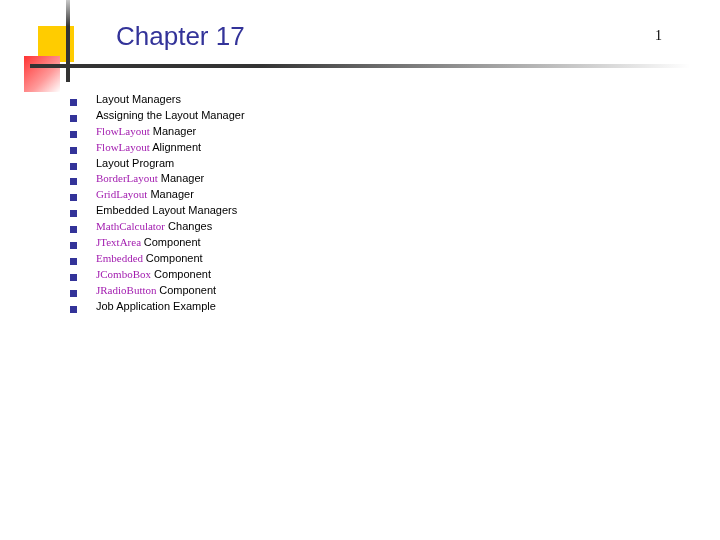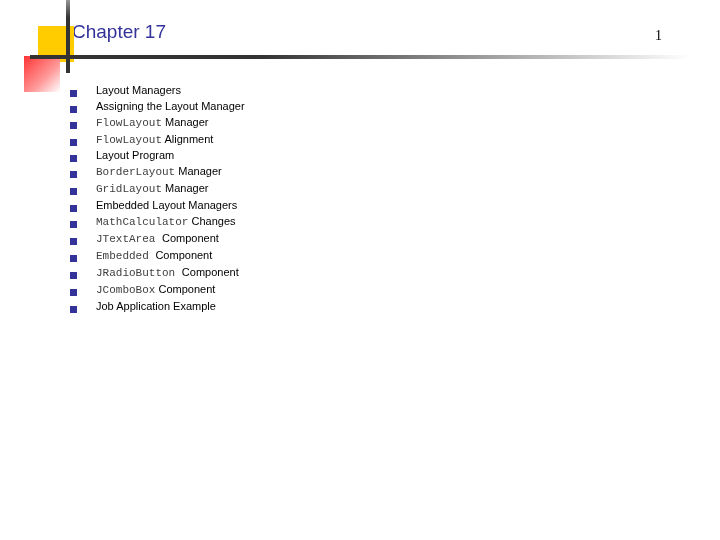--- a/index.html
+++ b/index.html
@@ -28,23 +28,23 @@
     width: 36px; height: 36px;
     background: #ffcc00;
   }
   .sq-red {
     position: absolute;
     top: 30px; left: 0;
     width: 36px; height: 36px;
     background: linear-gradient(135deg, #ff3333 0%, #ff9999 60%, #ffffff 100%);
   }
   .title-block {
-    margin-left: 72px;
+    margin-left: 116px;
     color: #333399;
-    font-size: 19px;
+    font-size: 26px;
     line-height: 1.3;
     padding-right: 80px;
   }
   .slide-number {
     position: absolute;
     top: 28px;
     right: 58px;
     font-family: "Times New Roman", serif;
     font-size: 14px;
     color: #000;
@@ -89,22 +89,22 @@
   ul.topics li::before {
     content: "";
     position: absolute;
     left: 0;
     top: 7px;
     width: 7px;
     height: 7px;
     background: #333399;
   }
   .code {
-    font-family: Liberation Mono, monospace;
-    color: #404040;
+    font-family: Liberation Serif, serif;
+    color: #a21caf;
   }
 </style>
 </head>
 <body>
 
 <div class="header-area">
   <div class="decor">
     <div class="sq-yellow"></div>
     <div class="sq-red"></div>
   </div>
@@ -124,17 +124,17 @@
       <li><span>Assigning the Layout Manager</span></li>
       <li><span class="code">FlowLayout</span><span> Manager</span></li>
       <li><span class="code">FlowLayout</span><span> Alignment</span></li>
       <li><span>Layout Program</span></li>
       <li><span class="code">BorderLayout</span><span> Manager</span></li>
       <li><span class="code">GridLayout</span><span> Manager</span></li>
       <li><span>Embedded Layout Managers</span></li>
       <li><span class="code">MathCalculator</span><span> Changes</span></li>
       <li><span class="code">JTextArea </span><span> Component</span></li>
       <li><span class="code">Embedded </span><span> Component</span></li>
+      <li><span class="code">JComboBox</span><span> Component</span></li>
       <li><span class="code">JRadioButton </span><span> Component</span></li>
-      <li><span class="code">JComboBox</span><span> Component</span></li>
       <li><span>Job Application Example</span></li>
     </ul>
 </div>
 
 </body></html>

